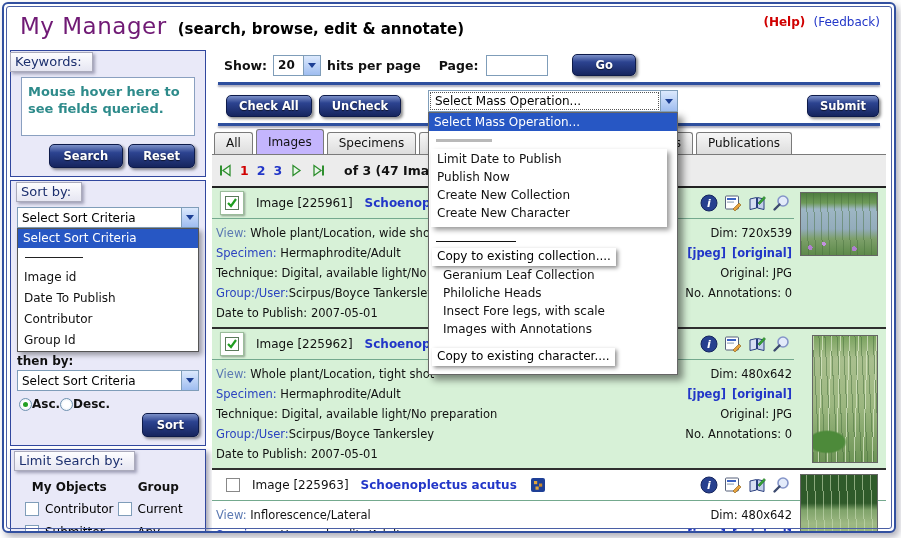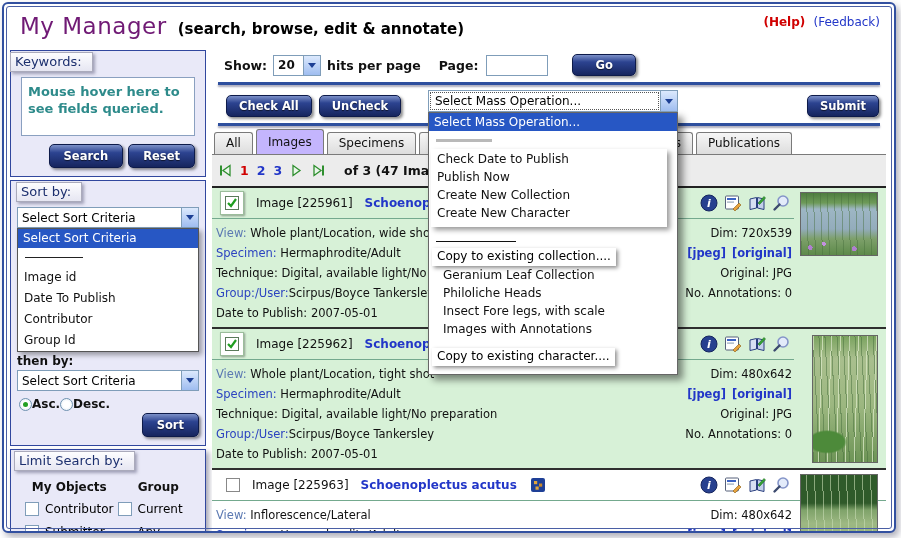--- a/index.html
+++ b/index.html
@@ -489,21 +489,21 @@
   <div class="selbox mass-sel">
     <span class="stext">Select Mass Operation...</span>
     <span class="selarrow">
         <i></i>
       </span>
   </div>
   <div class="mass-list">
     <div class="ml-sel">Select Mass Operation...</div>
     <div class="ml-grayrule"></div>
     <div class="ml-group">
-      <div class="ml-it">Check Date to Publish</div>
+      <div class="ml-it">Limit Date to Publish</div>
       <div class="ml-it">Publish Now</div>
       <div class="ml-it">Create New Collection</div>
       <div class="ml-it">Create New Character</div>
     </div>
     <div class="ml-sp"></div>
     <div class="ml-blackrule"></div>
     <div class="ml-tag">Copy to existing collection....</div>
     <div class="ml-ind">
       <div class="ml-it">Geranium Leaf Collection</div>
       <div class="ml-it">Philoliche Heads</div>

